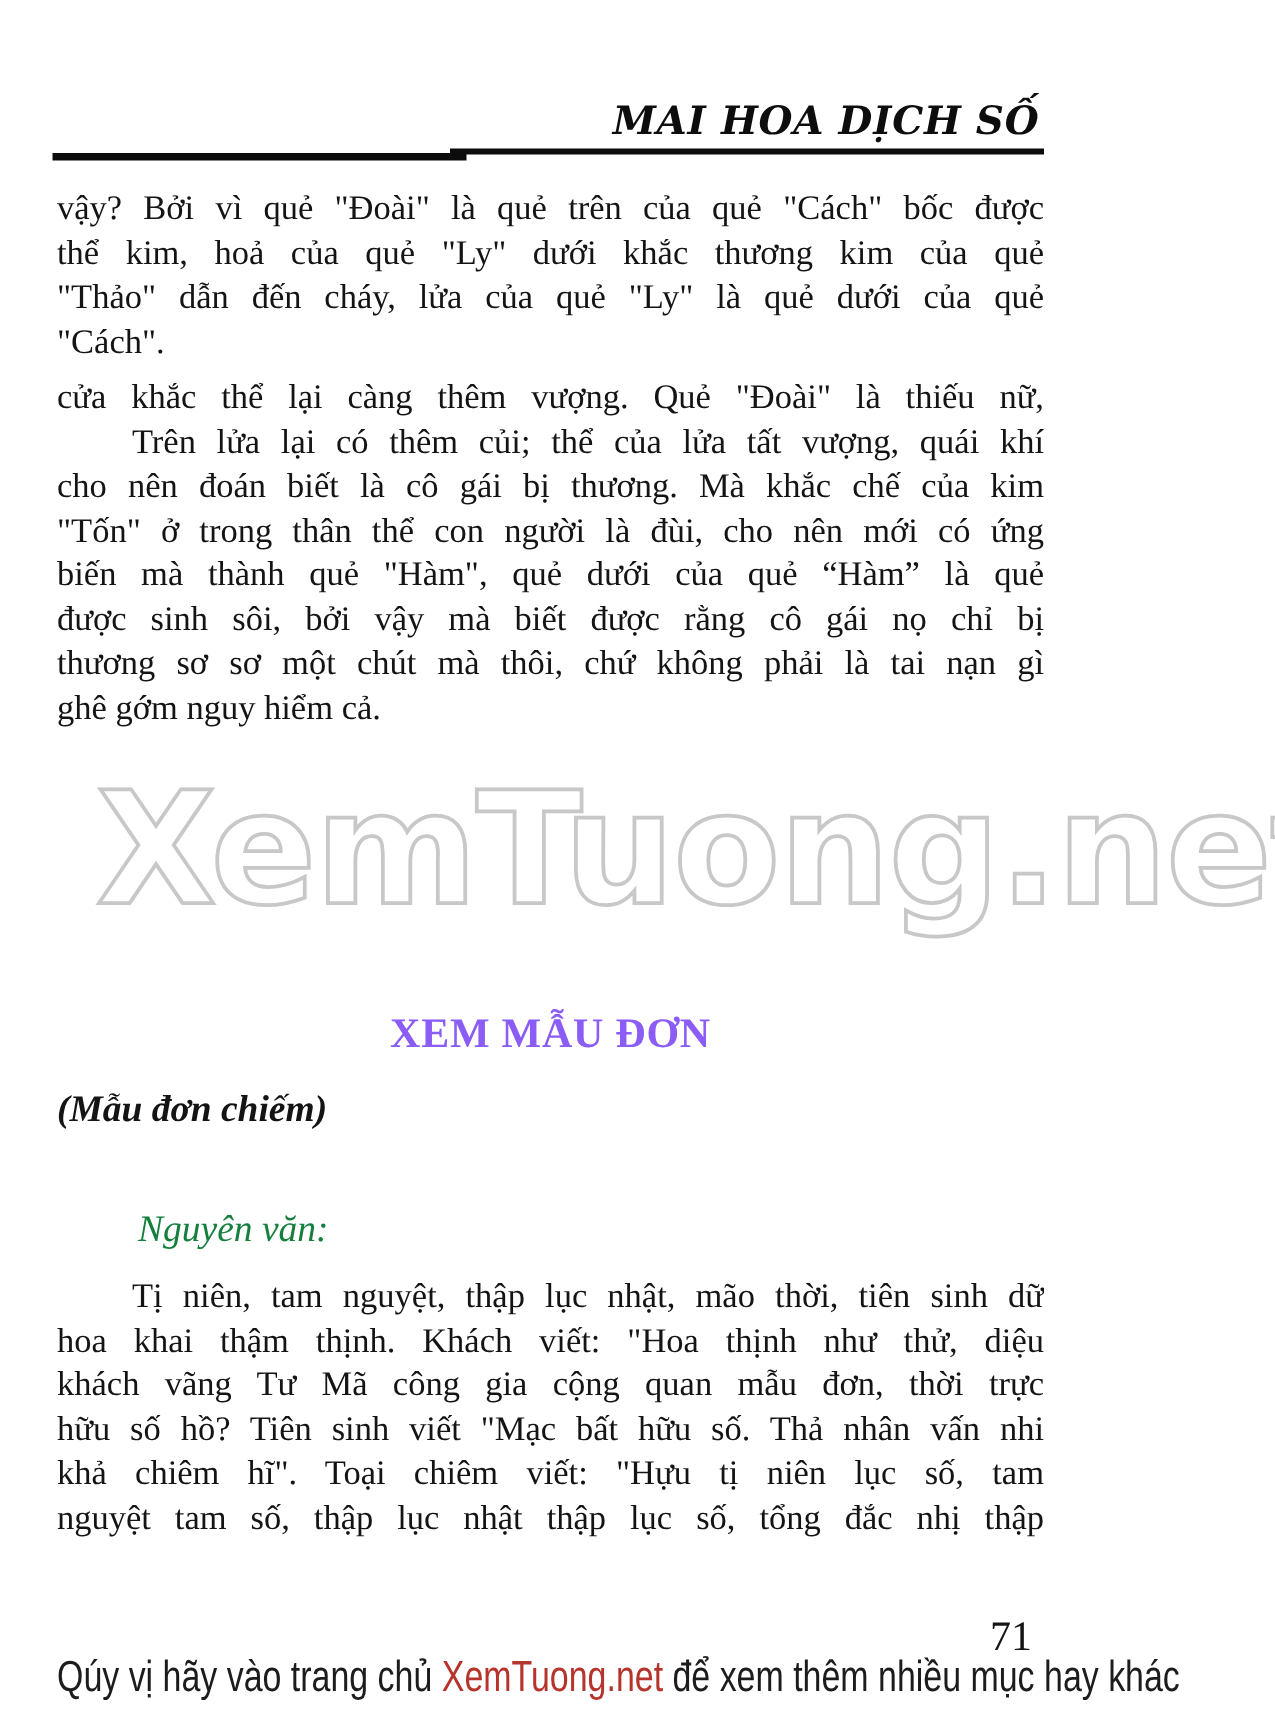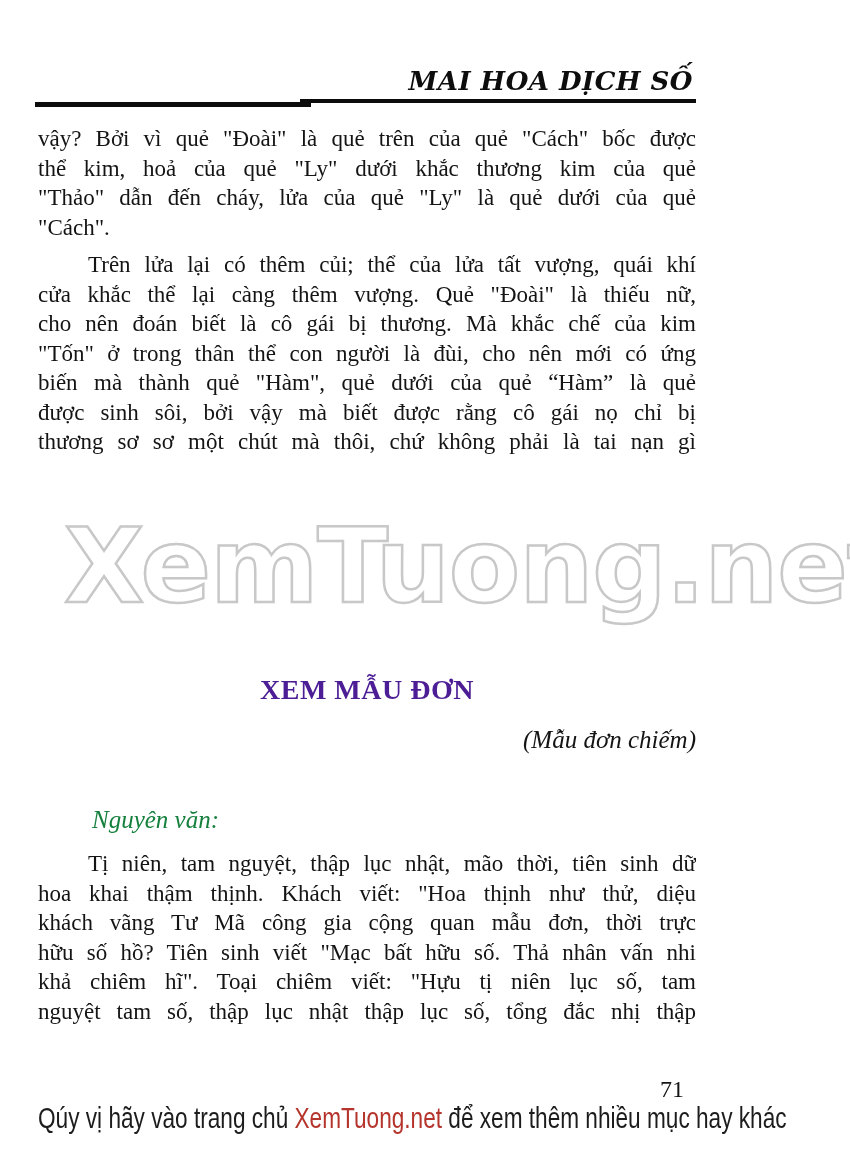--- a/index.html
+++ b/index.html
@@ -26,31 +26,31 @@
   
   .watermark{
     position:absolute;top:505px;left:64px;z-index:5;white-space:nowrap;
     font-family:"DejaVu Sans",sans-serif;font-weight:bold;font-size:104px;
     letter-spacing:-1px;color:transparent;
     -webkit-text-stroke:2.5px #c8c8c8;pointer-events:none;
   }
   
   .section-heading{
     position:absolute;top:674px;left:38px;width:658px;text-align:center;
-    font-weight:bold;font-size:28px;letter-spacing:.5px;color:#4c1d95;
+    font-weight:bold;font-size:28px;letter-spacing:.5px;color:#8b5cf6;
   }
   .section-subtitle{
-    position:absolute;top:726px;left:38px;width:658px;text-align:right;
-    font-style:italic;font-size:25px;color:#141414;
+    position:absolute;top:726px;left:38px;width:658px;text-align:left;
+    font-style:italic;font-size:25px;color:#141414;font-weight:bold;
   }
   .nguyen-van{
     position:absolute;top:806px;left:92px;font-style:italic;font-size:25px;color:#15803d;
   }
   
-  .page-number{position:absolute;top:1076px;left:660px;font-size:24px;color:#141414;}
+  .page-number{position:absolute;top:1076px;left:660px;font-size:28px;color:#141414;}
   .footer-line{
     position:absolute;top:1102px;left:38px;white-space:nowrap;
     font-family:"Liberation Sans",sans-serif;font-size:29px;color:#1c1c1c;
     transform:scaleX(0.78);transform-origin:0 0;
   }
   .footer-brand{color:#b5342c;}
 </style>
 </head>
 <body>
 
@@ -61,27 +61,28 @@
   <div class="rule-right"></div>
 
   <div class="textblock" id="para1">
     <div class="line">vậy? Bởi vì quẻ "Đoài" là quẻ trên của quẻ "Cách" bốc được</div>
     <div class="line">thể kim, hoả của quẻ "Ly" dưới khắc thương kim của quẻ</div>
     <div class="line">"Thảo" dẫn đến cháy, lửa của quẻ "Ly" là quẻ dưới của quẻ</div>
     <div class="line flush">"Cách".</div>
   </div>
 
   <div class="textblock" id="para2">
+    <div class="line">cửa khắc thể lại càng thêm vượng. Quẻ "Đoài" là thiếu nữ,</div>
     <div class="line indent">Trên lửa lại có thêm củi; thể của lửa tất vượng, quái khí</div>
-    <div class="line">cửa khắc thể lại càng thêm vượng. Quẻ "Đoài" là thiếu nữ,</div>
     <div class="line">cho nên đoán biết là cô gái bị thương. Mà khắc chế của kim</div>
     <div class="line">"Tốn" ở trong thân thể con người là đùi, cho nên mới có ứng</div>
     <div class="line">biến mà thành quẻ "Hàm", quẻ dưới của quẻ “Hàm” là quẻ</div>
     <div class="line">được sinh sôi, bởi vậy mà biết được rằng cô gái nọ chỉ bị</div>
     <div class="line">thương sơ sơ một chút mà thôi, chứ không phải là tai nạn gì</div>
+    <div class="line flush">ghê gớm nguy hiểm cả.</div>
   </div>
 
   <div class="watermark">XemTuong.net</div>
 
   <div class="section-heading">XEM MẪU ĐƠN</div>
   <div class="section-subtitle">(Mẫu đơn chiếm)</div>
   <div class="nguyen-van">Nguyên văn:</div>
 
   <div class="textblock" id="para3">
     <div class="line indent">Tị niên, tam nguyệt, thập lục nhật, mão thời, tiên sinh dữ</div>

